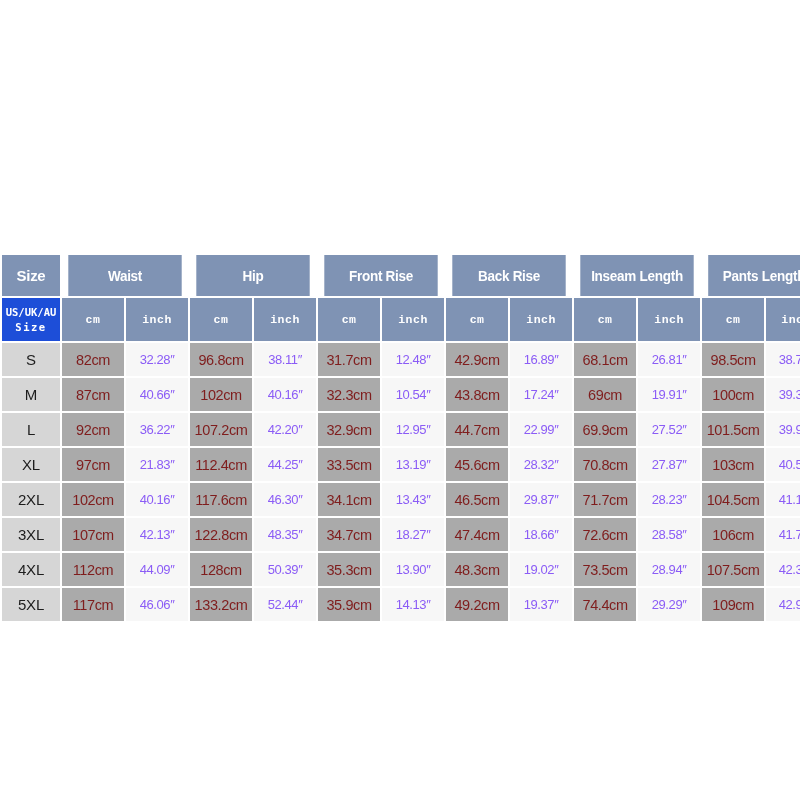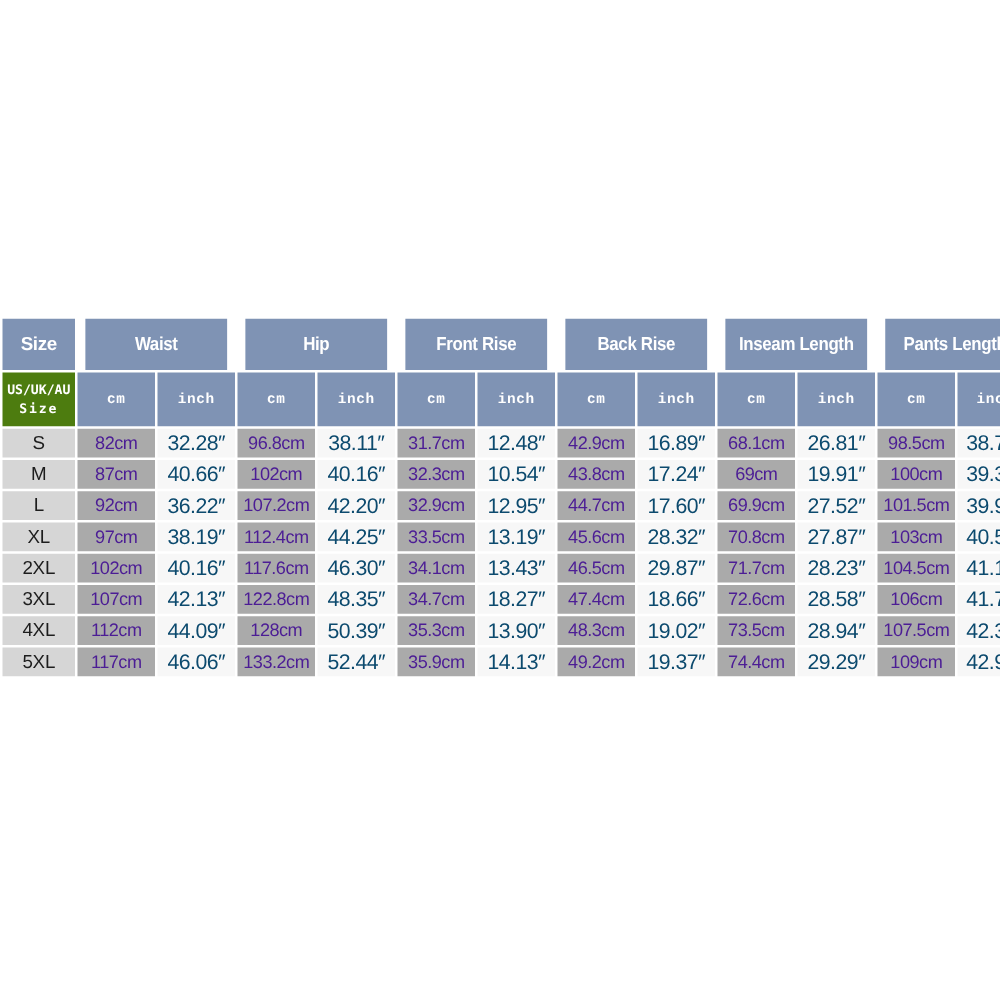--- a/index.html
+++ b/index.html
@@ -62,21 +62,21 @@
   }
   th.size-head {
     background: #7f93b4;
     color: #ffffff;
     font-family: "Liberation Sans", sans-serif;
     font-size: 15px;
     font-weight: bold;
     letter-spacing: -0.3px;
   }
   th.size-sub-head {
-    background: #4d7c0f;
+    background: #1d4ed8;
     color: #ffffff;
     font-family: "DejaVu Sans Mono", monospace;
     font-size: 10.5px;
     font-weight: bold;
     line-height: 1.35;
     letter-spacing: 0px;
   }
   th.size-sub-head .l2 {
     letter-spacing: 1.5px;
   }
@@ -85,30 +85,30 @@
   td.size-cell {
     background: #d6d6d6;
     color: #1d1d1d;
     height: 23px;
     font-size: 15px;
     font-weight: normal;
     letter-spacing: -0.2px;
   }
   td.cm-cell {
     background: #aaaaaa;
-    color: #4c1d95;
-    height: 23px;
+    color: #7f1d1d;
+    height: 33px;
     font-size: 14.5px;
     letter-spacing: -0.4px;
   }
   td.inch-cell {
     background: #f7f7f7;
-    color: #0c4a6e;
+    color: #8b5cf6;
     height: 23px;
-    font-size: 17px;
+    font-size: 13px;
     letter-spacing: -0.4px;
   }
 </style>
 </head>
 <body>
 
 <div id="chart-wrap">
   <table class="size-chart">
     <colgroup>
       <col style="width:58px">
@@ -187,30 +187,30 @@
         </tr>
         <tr>
           <td class="size-cell">L</td>
           <td class="cm-cell">92cm</td>
           <td class="inch-cell">36.22″</td>
           <td class="cm-cell">107.2cm</td>
           <td class="inch-cell">42.20″</td>
           <td class="cm-cell">32.9cm</td>
           <td class="inch-cell">12.95″</td>
           <td class="cm-cell">44.7cm</td>
-          <td class="inch-cell">17.60″</td>
+          <td class="inch-cell">22.99″</td>
           <td class="cm-cell">69.9cm</td>
           <td class="inch-cell">27.52″</td>
           <td class="cm-cell">101.5cm</td>
           <td class="inch-cell">39.96″</td>
         </tr>
         <tr>
           <td class="size-cell">XL</td>
           <td class="cm-cell">97cm</td>
-          <td class="inch-cell">38.19″</td>
+          <td class="inch-cell">21.83″</td>
           <td class="cm-cell">112.4cm</td>
           <td class="inch-cell">44.25″</td>
           <td class="cm-cell">33.5cm</td>
           <td class="inch-cell">13.19″</td>
           <td class="cm-cell">45.6cm</td>
           <td class="inch-cell">28.32″</td>
           <td class="cm-cell">70.8cm</td>
           <td class="inch-cell">27.87″</td>
           <td class="cm-cell">103cm</td>
           <td class="inch-cell">40.55″</td>

